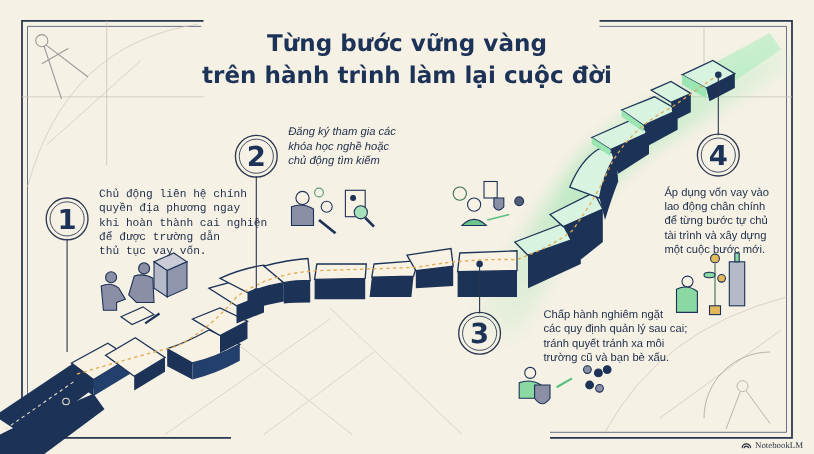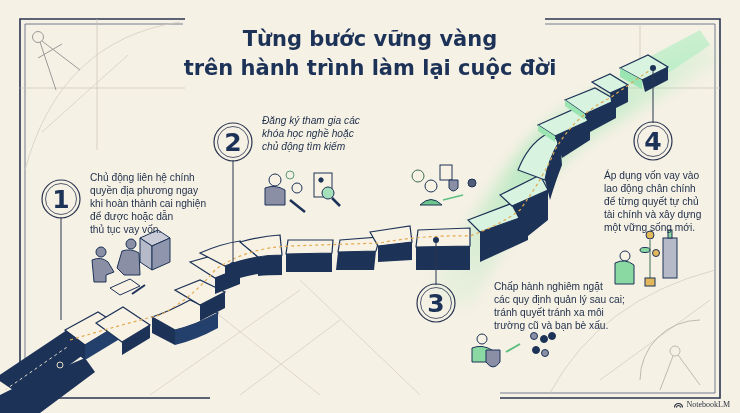--- a/index.html
+++ b/index.html
@@ -222,25 +222,25 @@
     <rect x="645" y="278" width="10" height="8" fill="#e2b85a"></rect>
     <rect x="663" y="238" width="14" height="40" fill="#b5b9c8"></rect>
     <rect x="668" y="230" width="4" height="8" fill="#8ad8a2"></rect>
   </g>
 </svg>
 
 <div class="title l1">Từng bước vững vàng</div>
 <div class="title l2">trên hành trình làm lại cuộc đời</div>
 
 <div class="step-num" style="left:43px; top:181px;">1</div>
-<div class="step-text" style="left:90px; top:171px;">
+<div class="step-text" style="left:90px; top:171px;font-family:Liberation Mono, monospace;">
   <div>Chủ động liên hệ chính</div>
   <div>quyền địa phương ngay</div>
   <div>khi hoàn thành cai nghiện</div>
-  <div>để được hoặc dẫn</div>
+  <div>để được trường dẫn</div>
   <div>thủ tục vay vốn.</div>
 </div>
 
 <div class="step-num" style="left:215px; top:124px;">2</div>
 <div class="step-text" style="left:262px; top:114px;font-style:italic;">
   <div>Đăng ký tham gia các</div>
   <div>khóa học nghề hoặc</div>
   <div>chủ động tìm kiếm</div>
 </div>
 
@@ -249,23 +249,23 @@
   <div>Chấp hành nghiêm ngặt</div>
   <div>các quy định quản lý sau cai;</div>
   <div>tránh quyết tránh xa môi</div>
   <div>trường cũ và bạn bè xấu.</div>
 </div>
 
 <div class="step-num" style="left:635px; top:123px;">4</div>
 <div class="step-text" style="left:604px; top:169px; width:100px; ">
   <div>Áp dụng vốn vay vào</div>
   <div>lao động chân chính</div>
-  <div>để từng quyết tự chủ</div>
-  <div>tài chính và xây dựng</div>
-  <div>một vững sống mới.</div>
+  <div>để từng bước tự chủ</div>
+  <div>tài trình và xây dựng</div>
+  <div>một cuộc bước mới.</div>
 </div>
 
 <div class="brand">
   <svg width="9" height="7" viewBox="0 0 9 7" style="position:static">
     <path d="M0.5,6.5 A4,4 0 0 1 8.5,6.5" fill="none" stroke="#2a3140" stroke-width="1.2"></path>
     <path d="M2.5,6.5 A2,2 0 0 1 6.5,6.5" fill="none" stroke="#2a3140" stroke-width="1.2"></path>
   </svg>
   <span>NotebookLM</span>
 </div>
 

